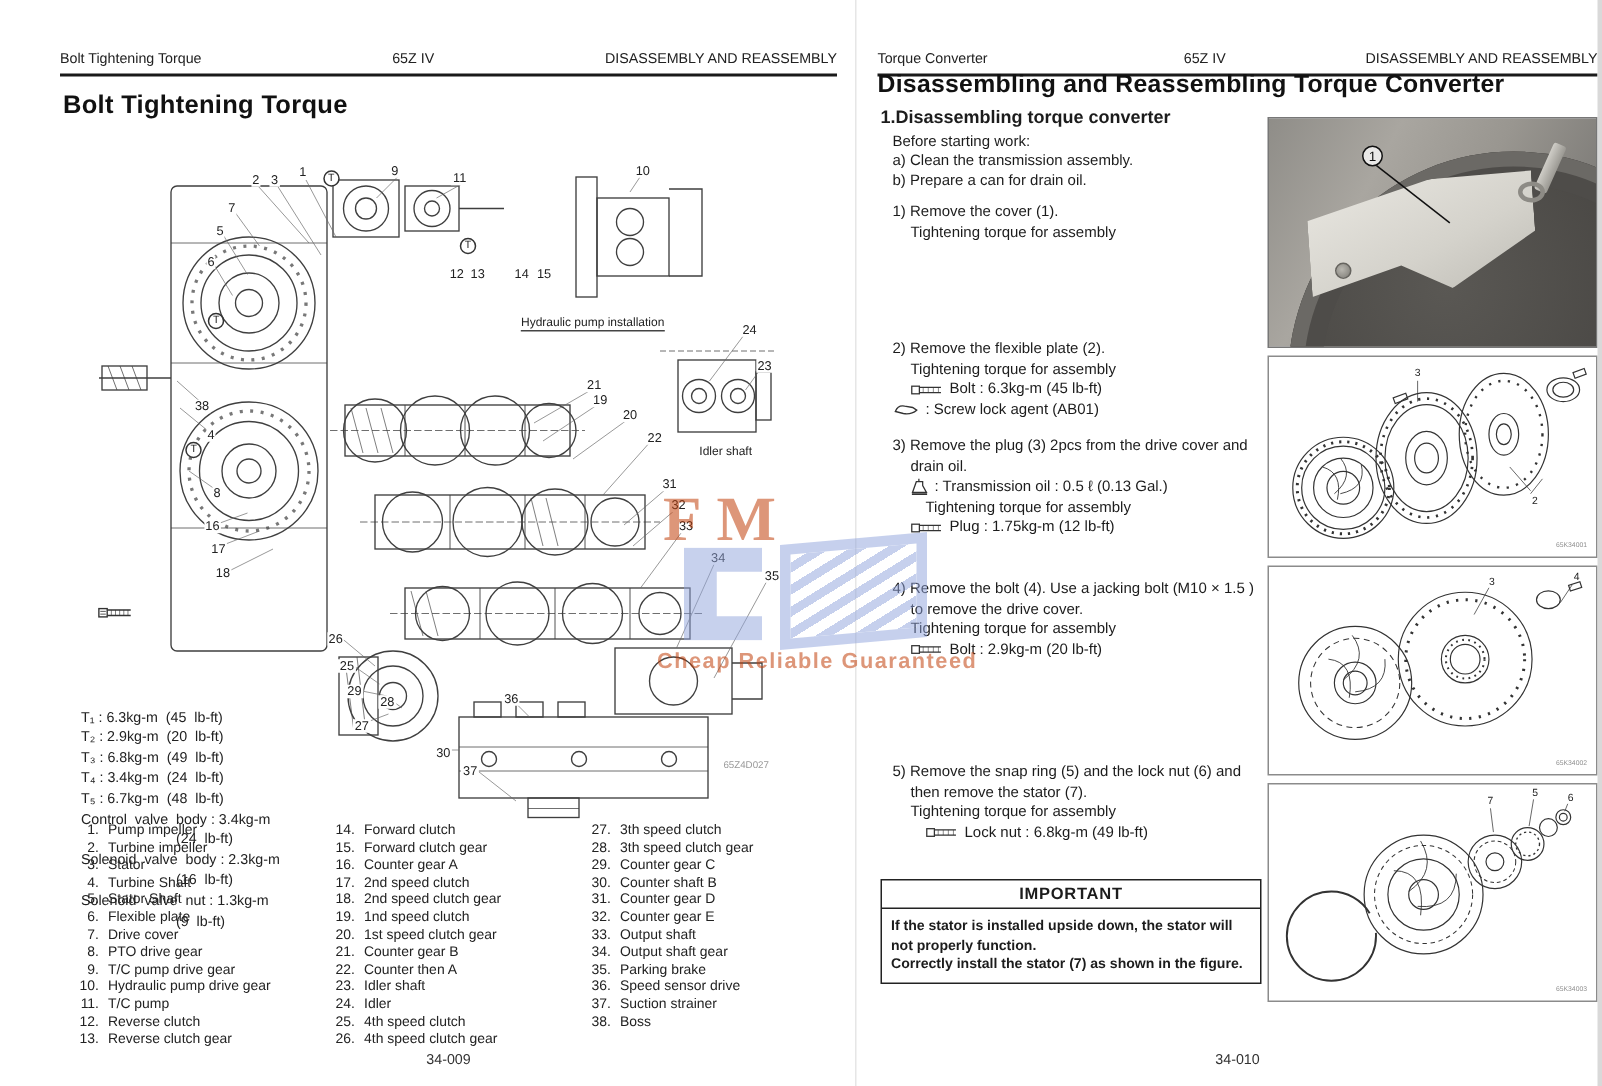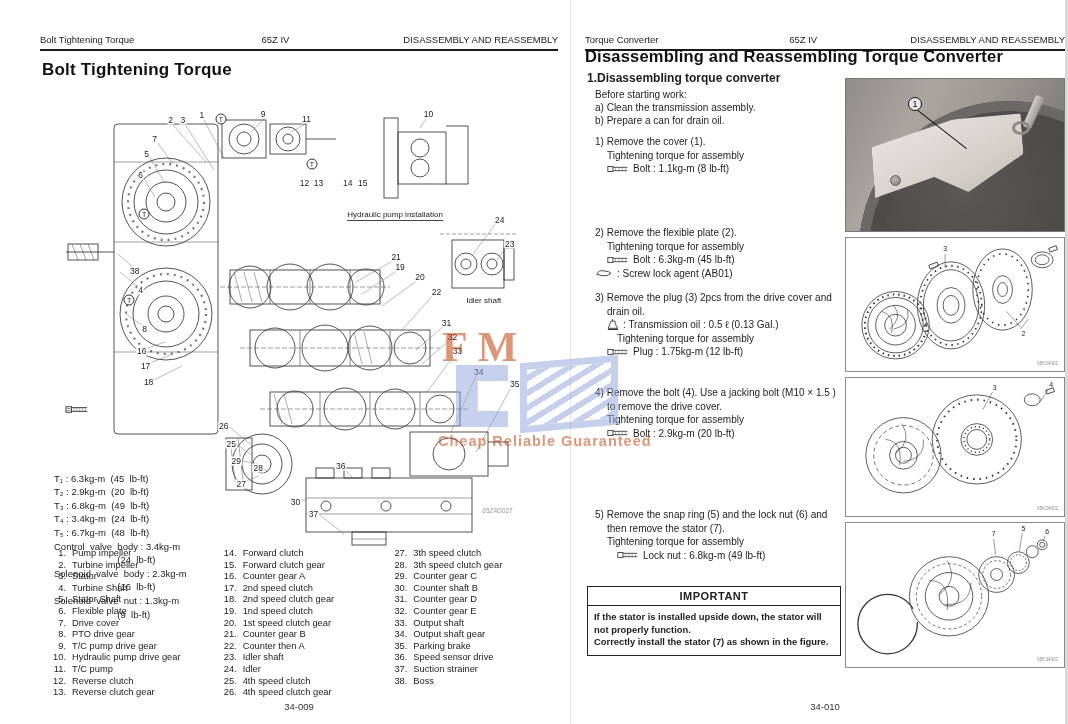--- a/index.html
+++ b/index.html
@@ -461,32 +461,20 @@
   <div id="intro">
 
   <div class="ln">Before starting work:</div>
       <div class="ln">a) Clean the transmission assembly.</div>
       <div class="ln">b) Prepare a can for drain oil.</div>
     </div>
 
   <div class="step" style="top:105px;">
     <div class="ln">1) Remove the  cover (1).</div>
     <div class="ln ind">Tightening torque for assembly</div>
-    <div class="ln ind">
-        <span class="icn">
-          <svg viewBox="0 0 26 9" width="22" height="8">
-            <g stroke="#333" fill="none">
-              <rect x="1" y="1.5" width="6" height="6"></rect>
-              <path d="M7 2.5h17M7 6.5h17"></path>
-              <path d="M10 2.5v4M14 2.5v4M18 2.5v4M22 2.5v4" stroke-width=".45"></path>
-            </g>
-          </svg>
-        </span>
-        <span>Bolt : 1.1kg-m (8 lb-ft)</span>
-      </div>
   </div>
 
   <div class="step" style="top:196px;">
     <div class="ln">2) Remove the  flexible plate (2).</div>
     <div class="ln ind">Tightening torque for assembly</div>
     <div class="ln ind">
         <span class="icn">
           <svg viewBox="0 0 26 9" width="22" height="8">
             <g stroke="#333" fill="none">
               <rect x="1" y="1.5" width="6" height="6"></rect>

